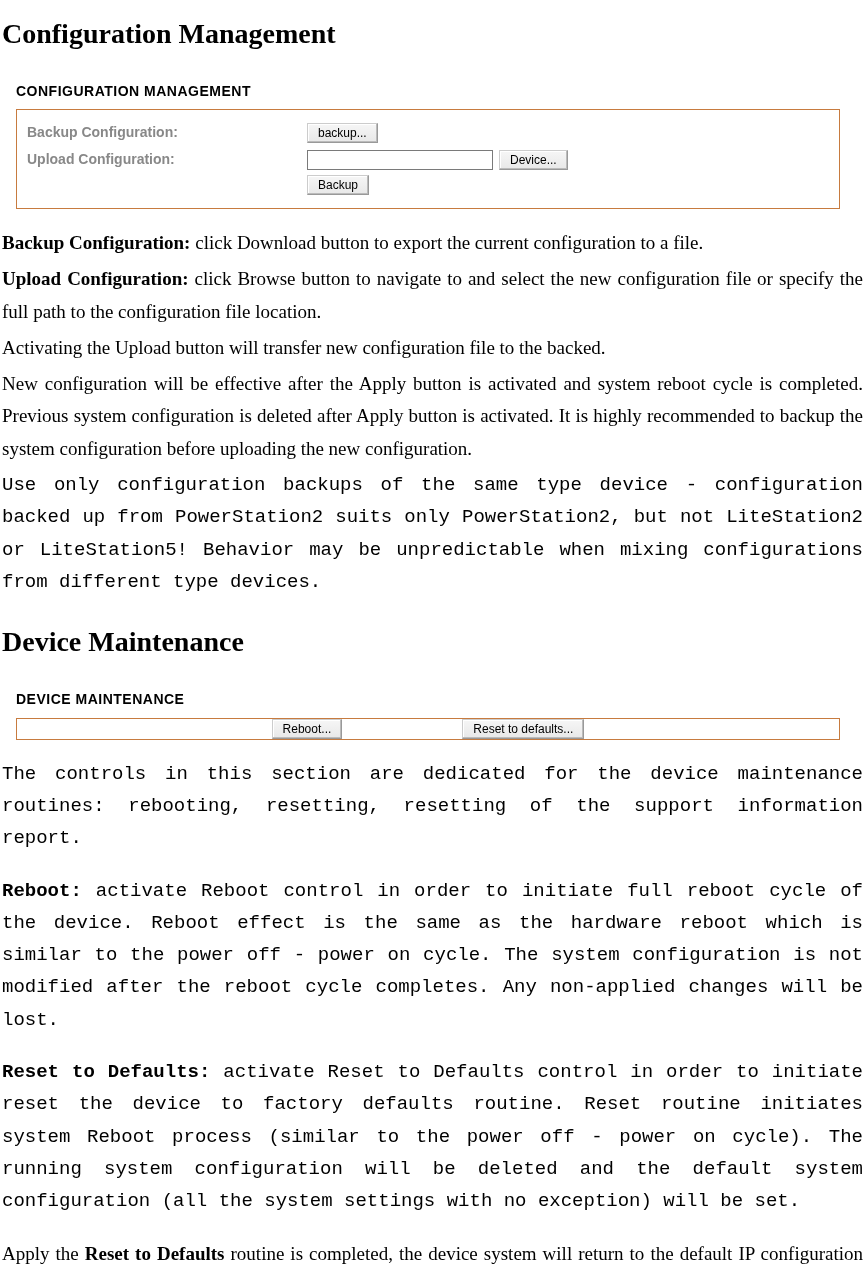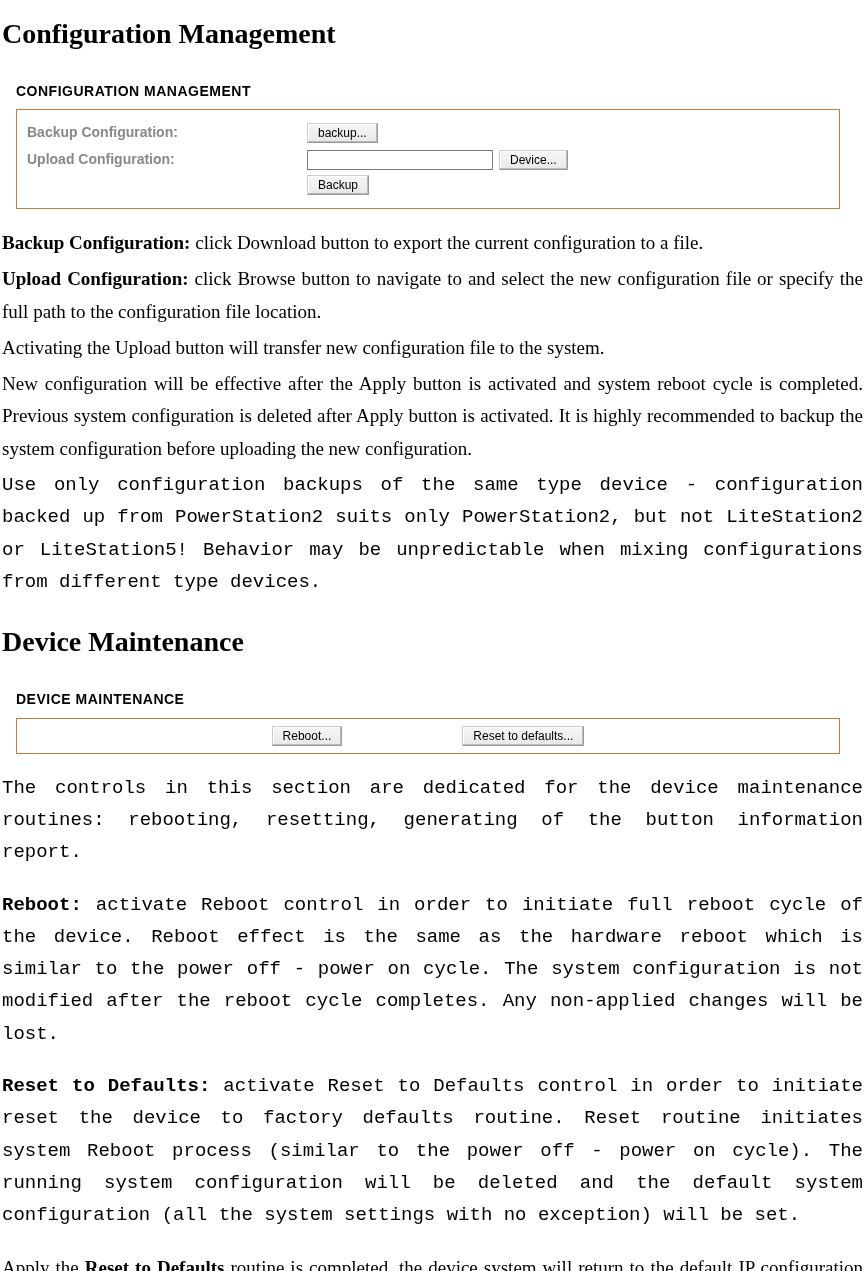--- a/index.html
+++ b/index.html
@@ -66,21 +66,21 @@
     border: 1px solid #7a7a7a;
     background: #fff;
     box-sizing: border-box;
     padding: 1px 3px;
     margin-right: 6px;
   }
   .maint-panel {
     display: flex;
     justify-content: center;
     gap: 120px;
-    padding: 7px 10px;
+    padding: 0 10px;
   }
   p {
     margin: 4px 0 0 0;
     text-align: justify;
   }
   .para-block {
     margin-bottom: 20px;
     font-family: Liberation Mono, monospace;
   }
   .inline-bold {
@@ -106,33 +106,33 @@
     </div>
     <div class="form-row">
       <div class="form-label"></div>
       <button class="btn">Backup</button>
     </div>
   </div>
 </div>
 
 <p><span class="inline-bold">Backup Configuration:</span><span> click Download button to export the current configuration to a file.</span></p>
 <p><span class="inline-bold">Upload Configuration:</span><span> click Browse button to navigate to and select the new configuration file or specify the full path to the configuration file location.</span></p>
-<p>Activating the Upload button will transfer new configuration file to the system.</p>
+<p>Activating the Upload button will transfer new configuration file to the backed.</p>
 <p>New configuration will be effective after the Apply button is activated and system reboot cycle is completed. Previous system configuration is deleted after Apply button is activated. It is highly recommended to backup the system configuration before uploading the new configuration.</p>
 <p class="para-block">Use only configuration backups of the same type device - configuration backed up from PowerStation2 suits only PowerStation2, but not LiteStation2 or LiteStation5! Behavior may be unpredictable when mixing configurations from different type devices.</p>
 
 <h2>Device Maintenance</h2>
 
 <div class="panel-wrap">
   <div class="panel-caption">DEVICE MAINTENANCE</div>
   <div class="panel maint-panel">
     <button class="btn">Reboot...</button>
     <button class="btn">Reset to defaults...</button>
   </div>
 </div>
 
-<p class="para-block">The controls in this section are dedicated for the device maintenance routines: rebooting, resetting, generating of the button information report.</p>
+<p class="para-block">The controls in this section are dedicated for the device maintenance routines: rebooting, resetting, resetting of the support information report.</p>
 
 <p class="para-block"><span class="inline-bold">Reboot:</span><span> activate Reboot control in order to initiate full reboot cycle of the device. Reboot effect is the same as the hardware reboot which is similar to the power off - power on cycle. The system configuration is not modified after the reboot cycle completes. Any non-applied changes will be lost.</span></p>
 
 <p class="para-block"><span class="inline-bold">Reset to Defaults:</span><span> activate Reset to Defaults control in order to initiate reset the device to factory defaults routine. Reset routine initiates system Reboot process (similar to the power off - power on cycle). The running system configuration will be deleted and the default system configuration (all the system settings with no exception) will be set.</span></p>
 
 <p><span>Apply the </span><span class="inline-bold">Reset to Defaults</span><span> routine is completed, the device system will return to the default IP configuration (192.168.168.1/255.255.255.0) and will start operating in Station-Bridge mode. It is highly recommended to backup the system configuration before the Reset to Defaults is initiated.</span></p>
 
 </body></html>

